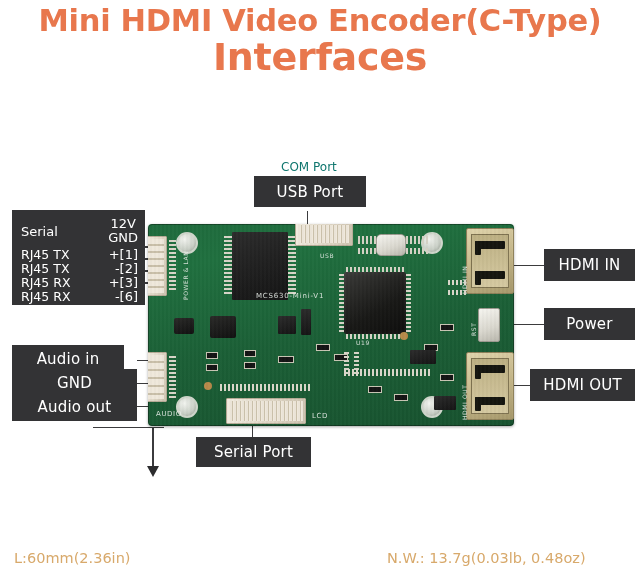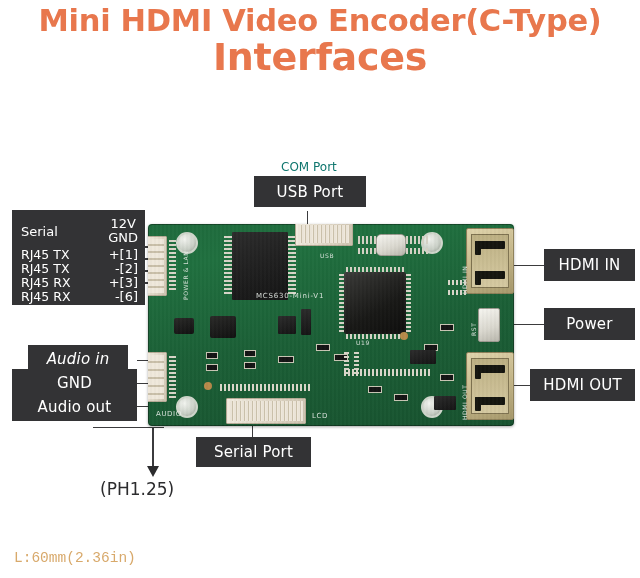--- a/index.html
+++ b/index.html
@@ -207,29 +207,28 @@
   <div class="plain-label" style="left:281px;top:160px;">COM Port</div>
 
   <div class="box" style="left:254px;top:176px;width:112px;height:31px;">USB Port</div>
 
   <div class="box" style="left:544px;top:249px;width:91px;height:32px;">HDMI IN</div>
 
   <div class="box" style="left:544px;top:308px;width:91px;height:32px;">Power</div>
 
   <div class="box" style="left:530px;top:369px;width:105px;height:32px;">HDMI OUT</div>
 
-  <div class="box" style="left:28px;top:345px;width:100px;height:28px;font-style:italic;">Audio in</div>
+  <div class="box" style="left:12px;top:345px;width:112px;height:28px;">Audio in</div>
 
   <div class="box" style="left:12px;top:369px;width:125px;height:28px;">GND</div>
 
   <div class="box" style="left:12px;top:393px;width:125px;height:28px;">Audio out</div>
 
   <div class="box" style="left:196px;top:437px;width:115px;height:30px;">Serial Port</div>
 
-  <div class="plain-label" style="left:100px;top:479px;font-size:17px;color:#2c2c2e;">(PH1.25)</div>
 
   <div class="power-box">
     <div class="pw-head">
       <span class="lft">Serial</span>
       <span class="rgt">
         <span style="display:block">12V</span>
         <span style="display:block">GND</span>
       </span>
     </div>
     <div class="pw-row">
@@ -346,16 +345,17 @@
     <div class="c cap" style="left:56px;top:158px;width:8px;height:8px;"></div>
     <div class="c cap" style="left:252px;top:108px;width:8px;height:8px;"></div>
     <div class="c pad" style="left:180px;top:6px;width:0;height:0;"></div>
     <div class="c pinrow-h" style="left:300px;top:56px;width:18px;height:5px;"></div>
     <div class="c pinrow-h" style="left:300px;top:66px;width:18px;height:5px;"></div>
     <div class="c pinrow-v" style="left:196px;top:128px;width:5px;height:22px;"></div>
     <div class="c pinrow-v" style="left:206px;top:128px;width:5px;height:22px;"></div>
   </div>
 
   <div class="specs">
-    <span class="spec" style="left:14px;font-family:Liberation Mono, monospace;">L:60mm(2.36in)</span>
+    <span class="spec" style="left:14px;">L:60mm(2.36in)</span>
+    <span class="spec" style="left:387px;">N.W.: 13.7g(0.03lb, 0.48oz)</span>
   </div>
 
 </div>
 
 </body></html>

